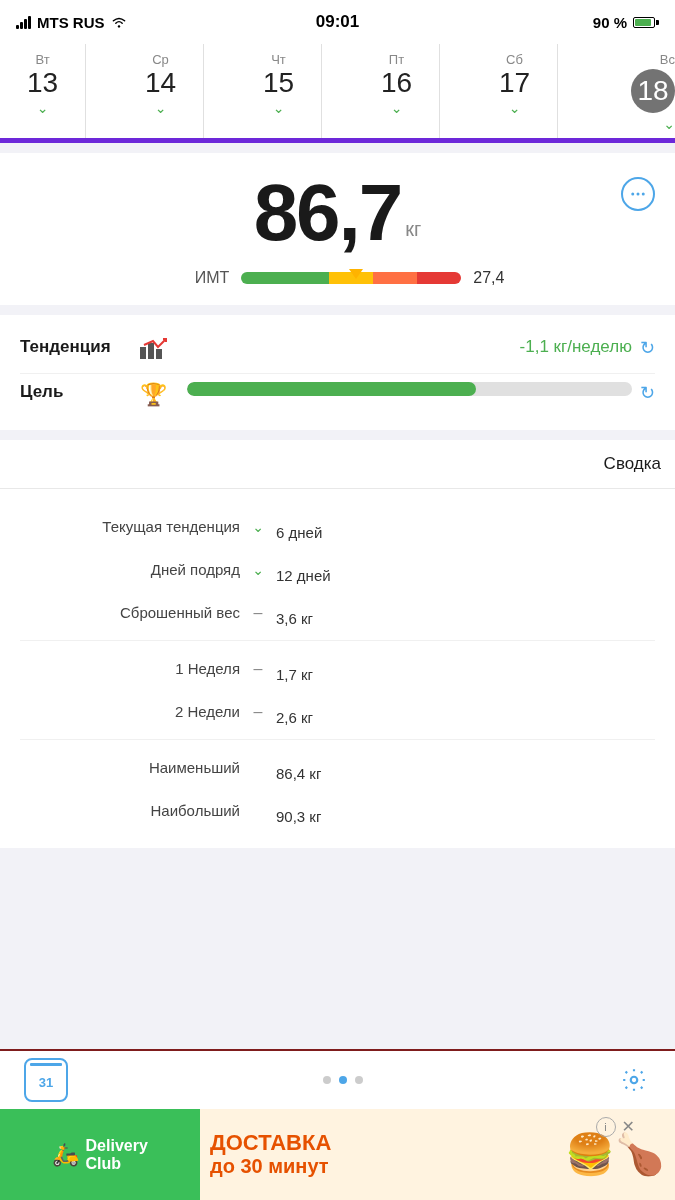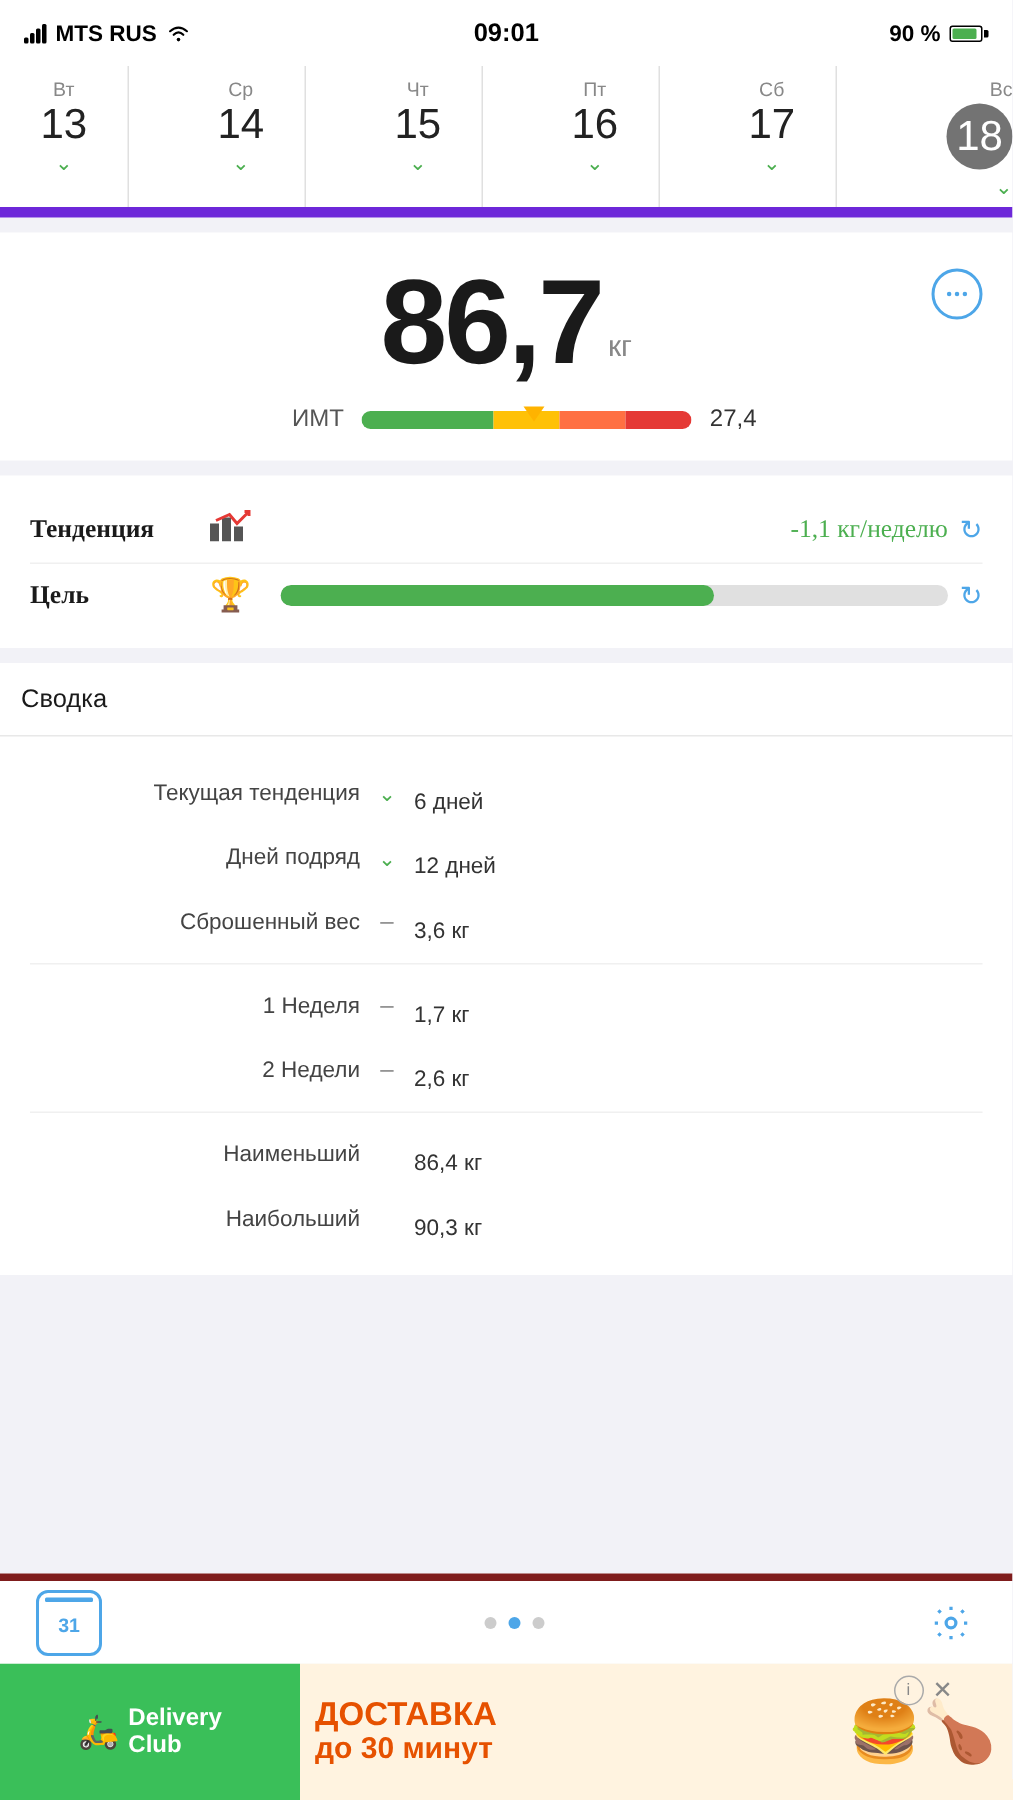--- a/index.html
+++ b/index.html
@@ -24,21 +24,21 @@
       font-weight: 600;
     }
     .status-left { display: flex; align-items: center; gap: 6px; }
     .status-time { font-size: 17px; font-weight: 600; position: absolute; left: 50%; transform: translateX(-50%); }
     .status-right { display: flex; align-items: center; gap: 6px; }
 
     
     .day-selector {
       background: #fff;
       display: flex;
-      border-bottom: 7px solid #6d28d9;
+      border-bottom: 5px solid #6d28d9;
       gap: 32px;
     }
     .day-item {
       flex: 1;
       display: flex;
       flex-direction: column;
       align-items: center;
       padding: 8px 0 6px;
       border-right: 1px solid #e0e0e0;
       cursor: pointer;
@@ -165,24 +165,22 @@
     }
 
     
     .trend-section {
       background: #fff;
       margin-top: 10px;
       padding: 14px 20px;
     }
     .trend-row, .goal-row {
       display: flex;
-      align-items: center;
       padding: 8px 0;
       border-bottom: 1px solid #f0f0f0;
-      font-family: Liberation Serif, serif;
     }
     .goal-row { border-bottom: none; }
     .trend-title {
       font-size: 17px;
       font-weight: 600;
       color: #1a1a1a;
       width: 120px;
     }
     .trend-icon {
       font-size: 22px;
@@ -214,21 +212,21 @@
       background: #4caf50;
       border-radius: 7px;
     }
 
     
     .summary-section {
       background: #fff;
       margin-top: 10px;
     }
     .summary-title {
-      text-align: left;
+      text-align: right;
       font-size: 17px;
       font-weight: 500;
       color: #1a1a1a;
       padding: 14px;
       border-bottom: 1px solid #e8e8e8;
     }
     .summary-table {
       padding: 16px 20px;
     }
     .summary-row {
@@ -269,21 +267,21 @@
     }
 
     
     .bottom-bar {
       position: absolute;
       bottom: 91px;
       left: 0;
       right: 0;
       height: 60px;
       background: #fff;
-      border-top: 5px solid #7f1d1d;
+      border-top: 2px solid #7f1d1d;
       display: flex;
       align-items: center;
       justify-content: space-between;
       padding: 0 24px;
     }
     .calendar-btn {
       width: 44px;
       height: 44px;
       border: 2px solid #4da6e8;
       border-radius: 8px;

